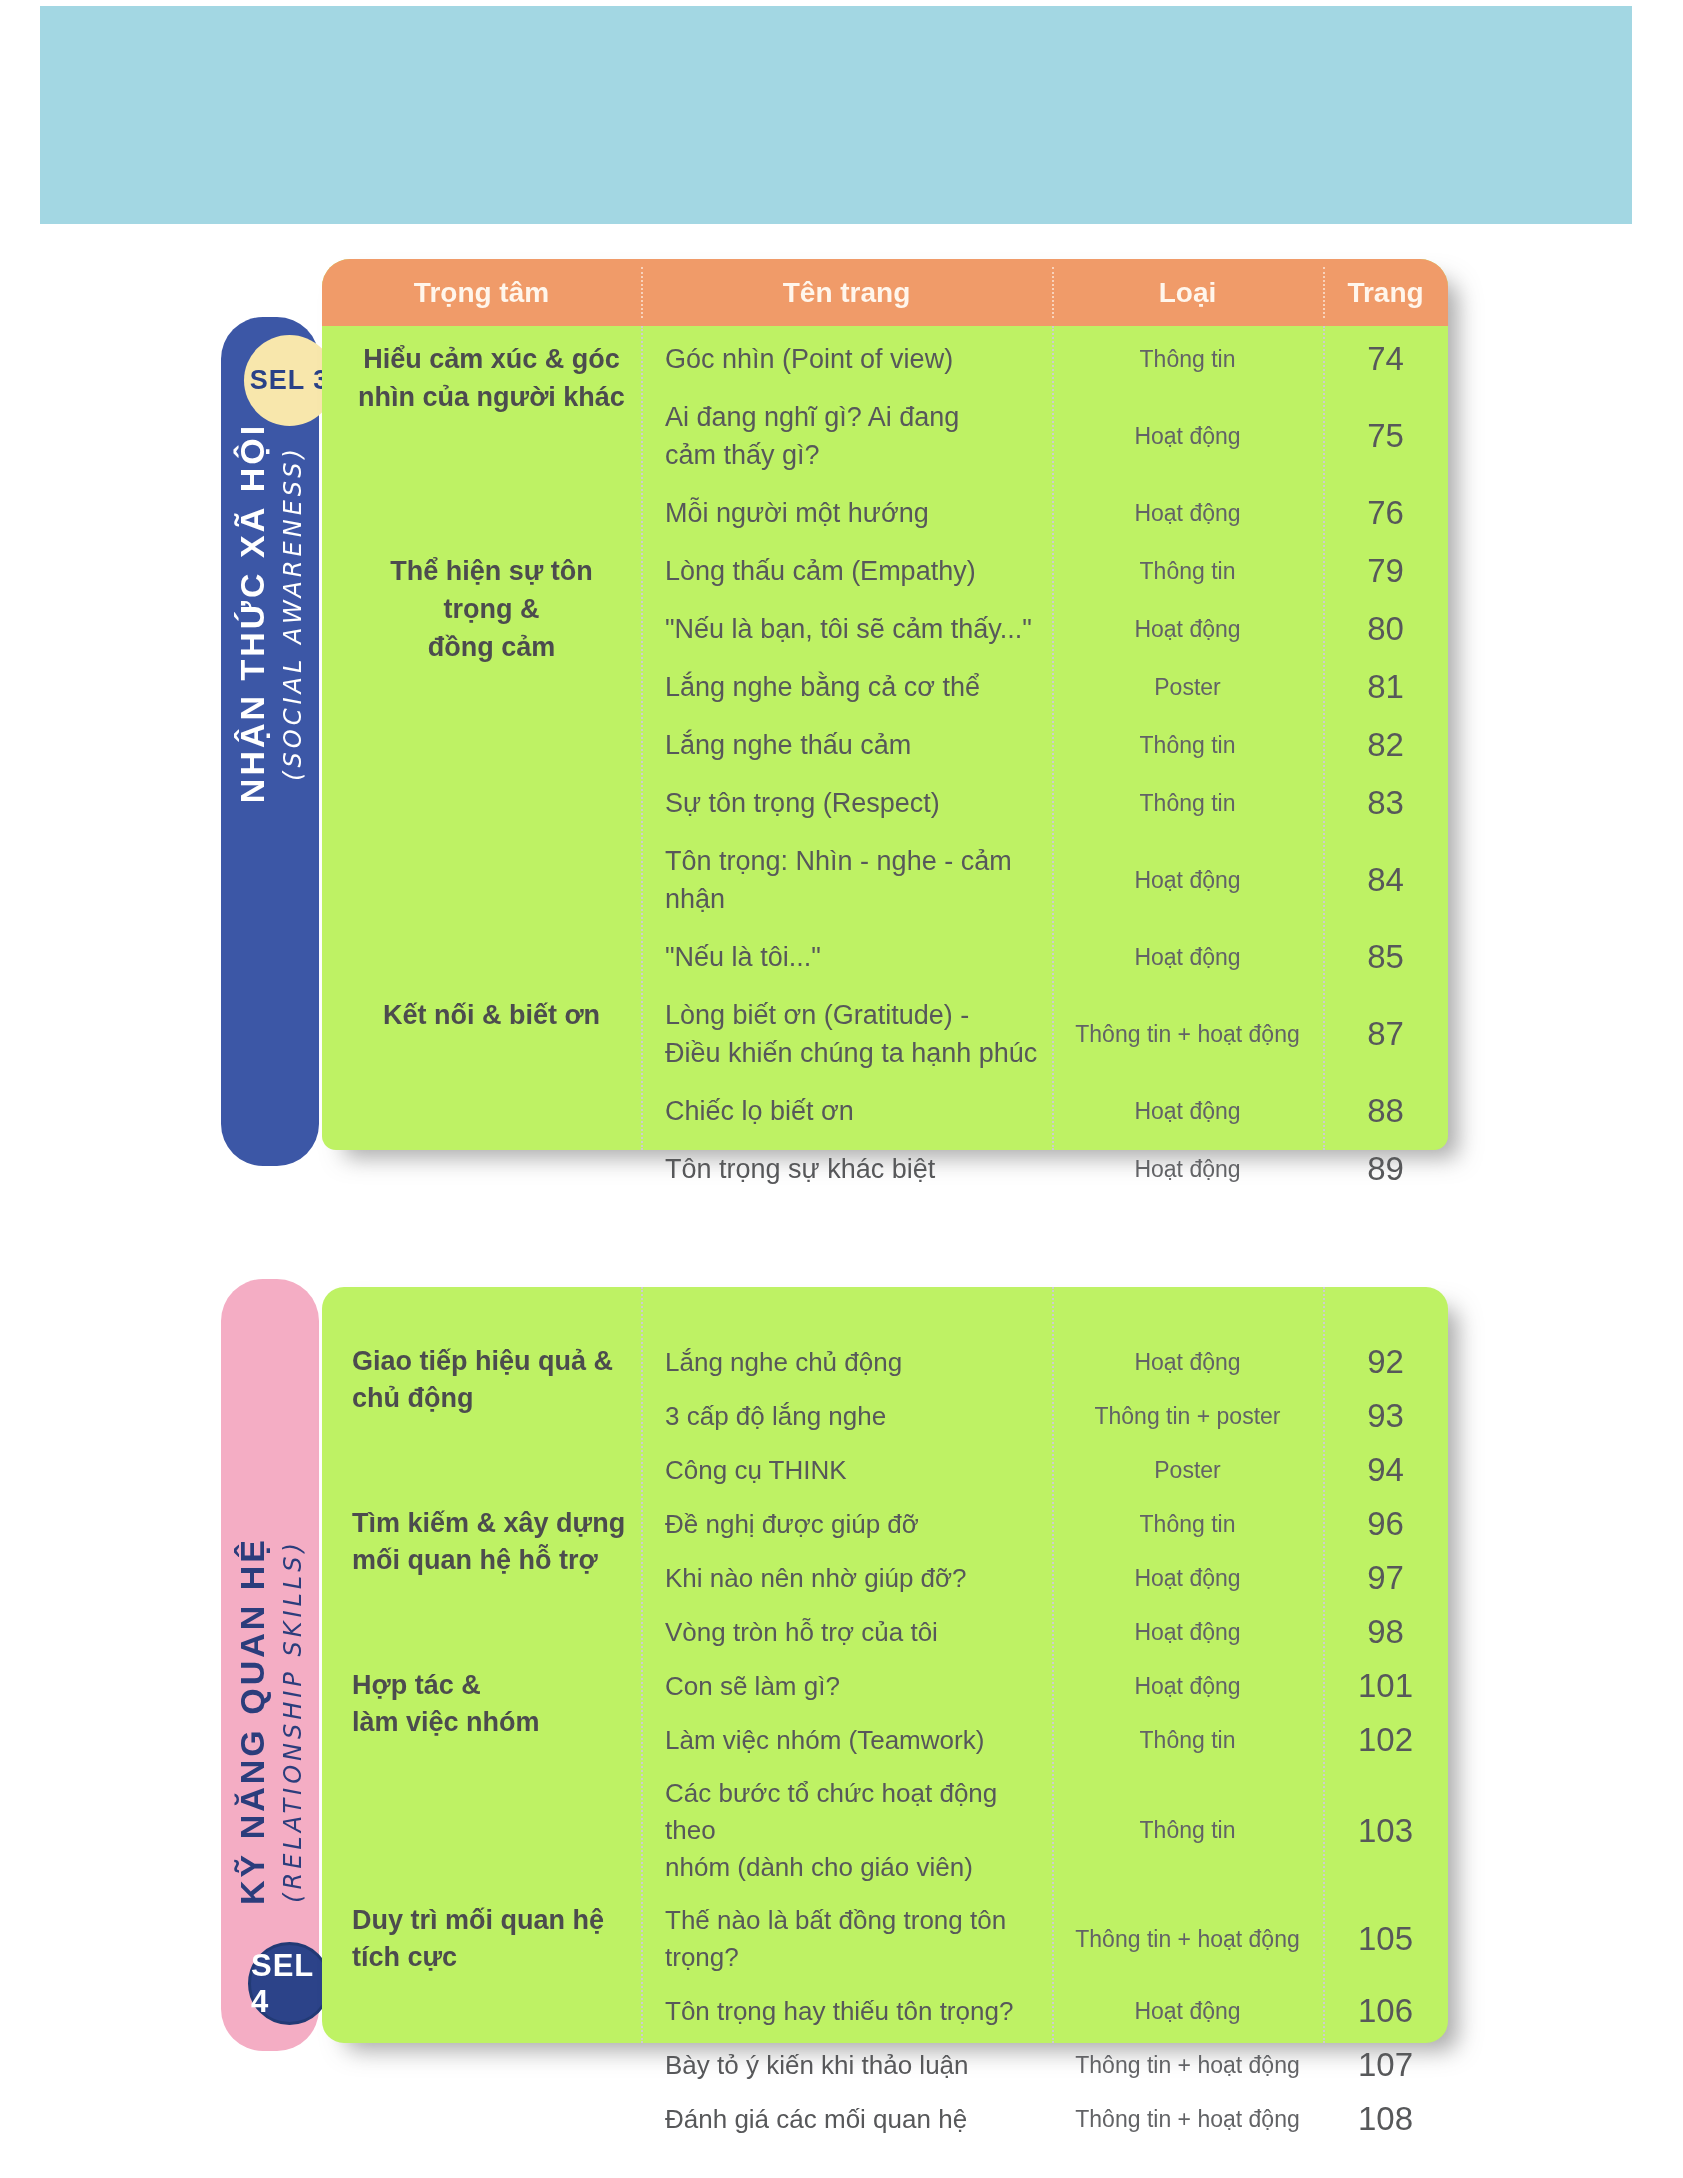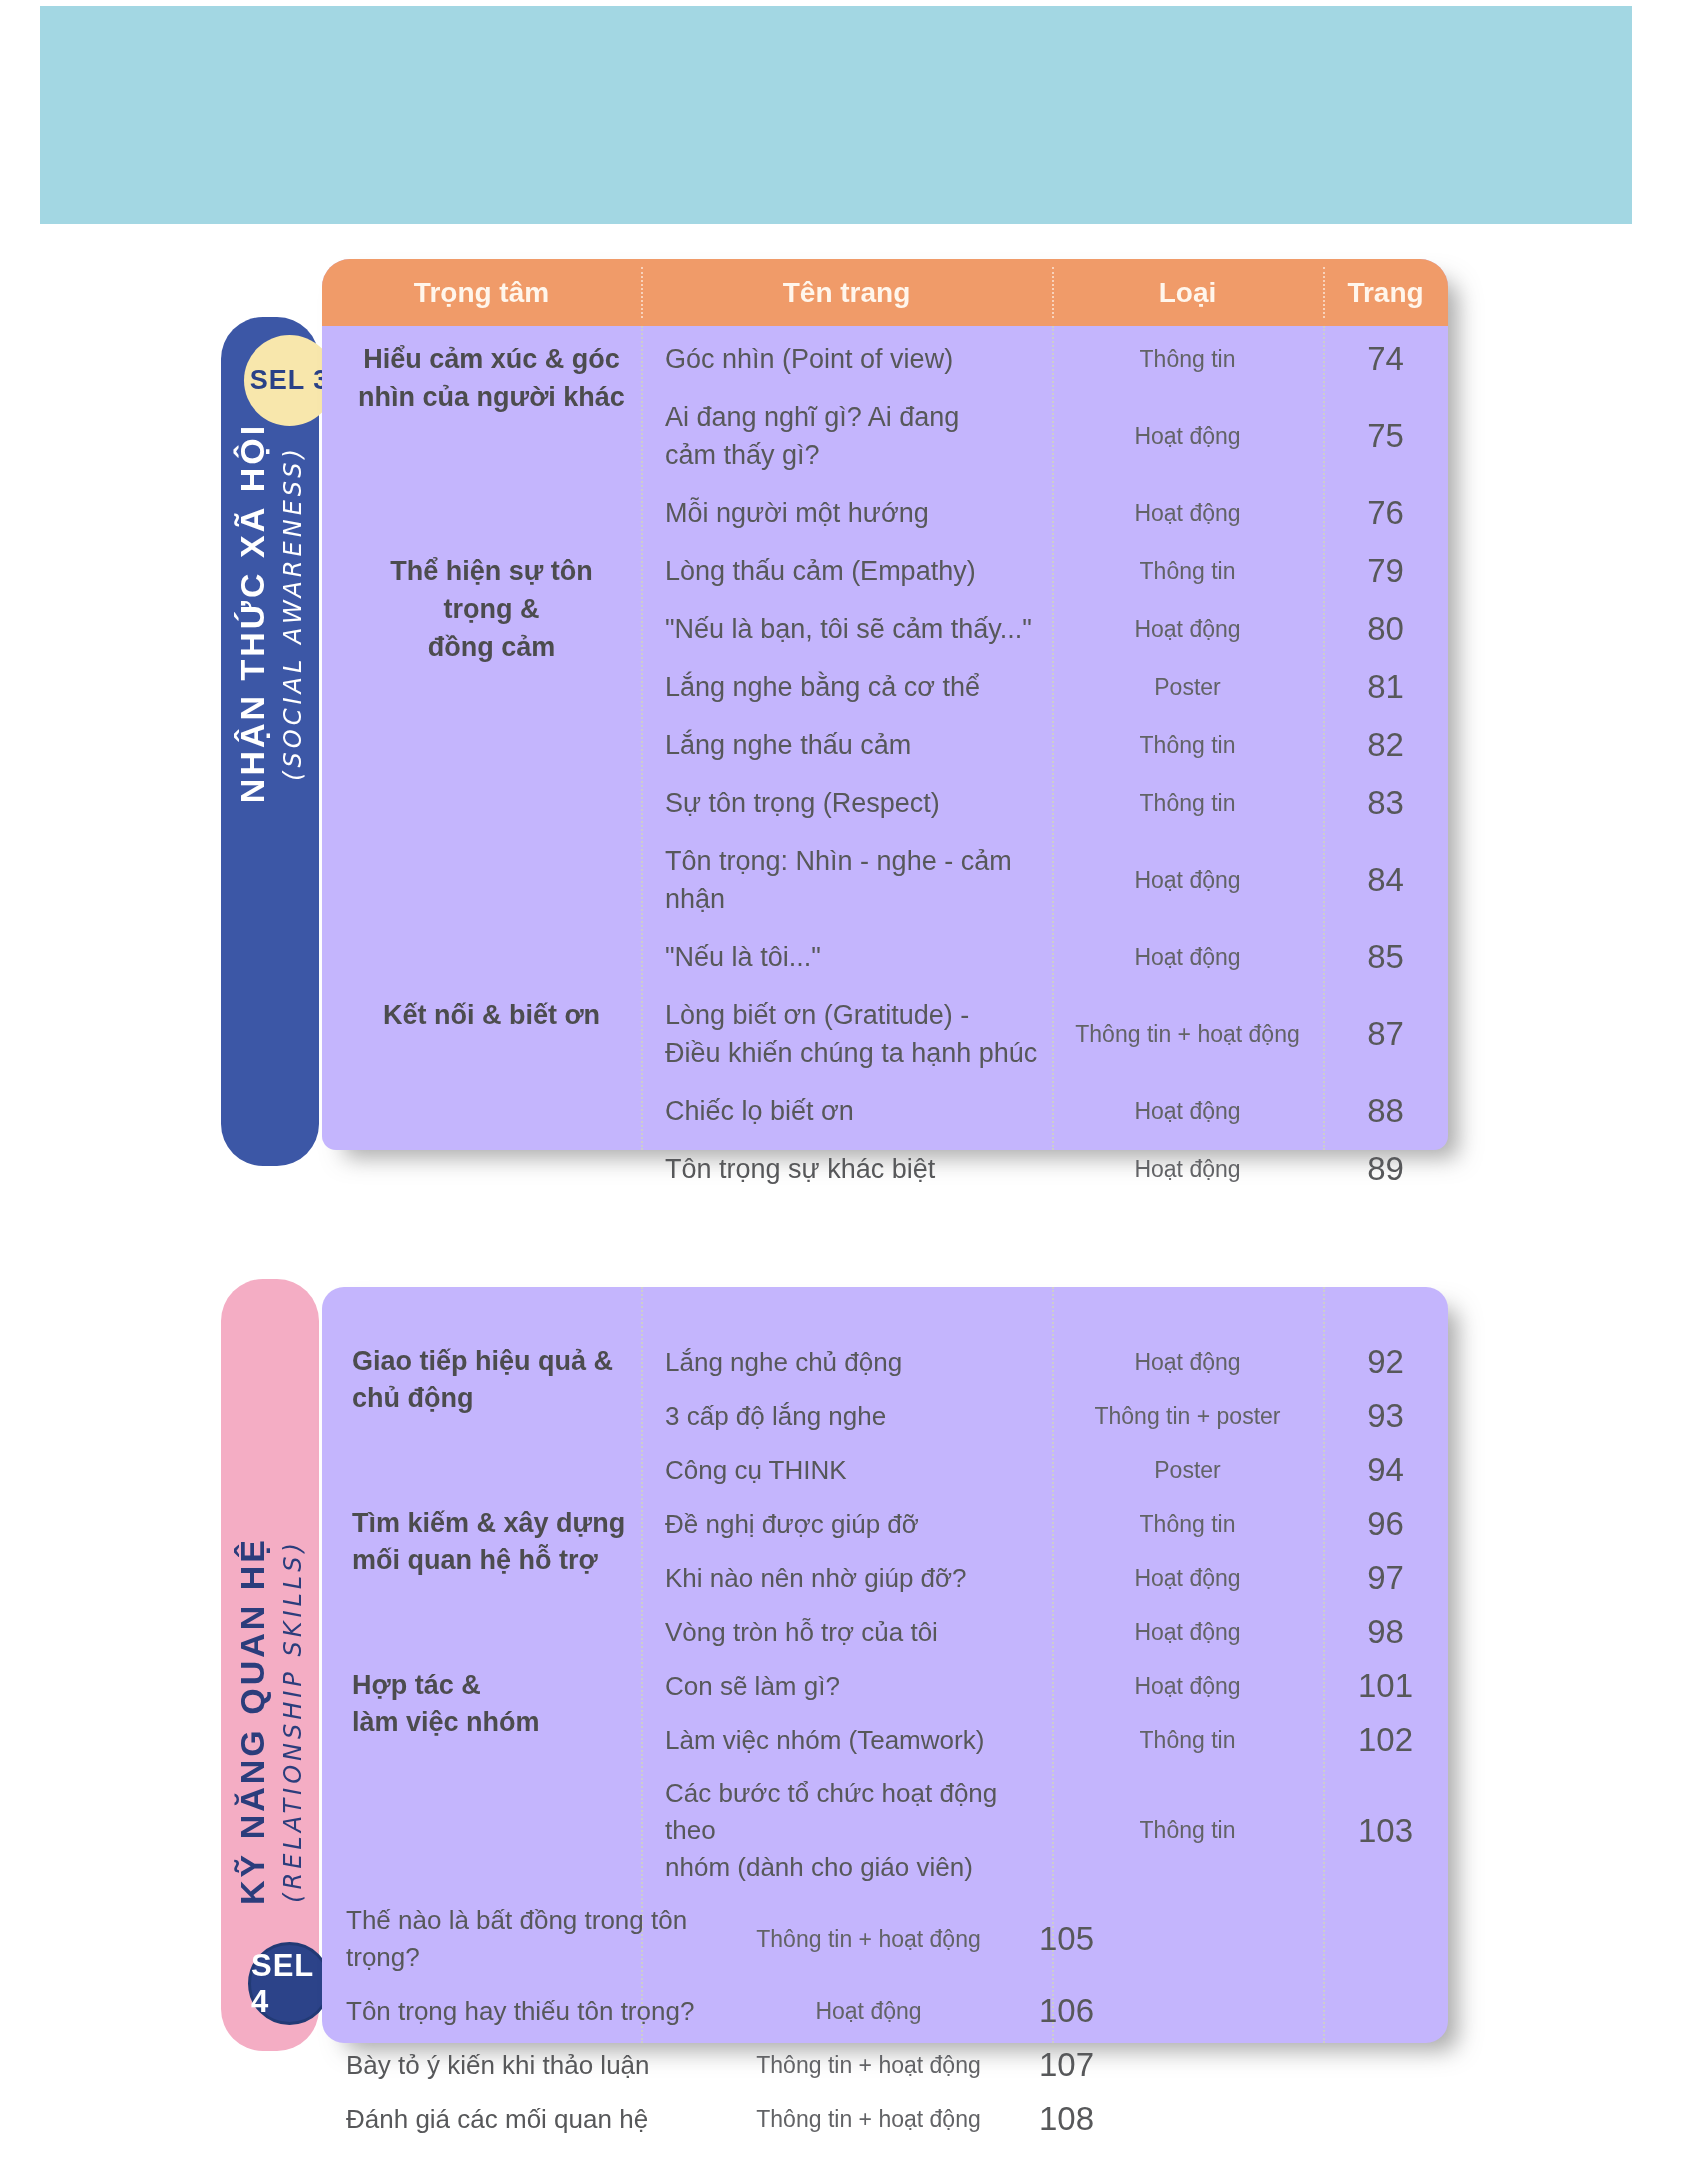--- a/index.html
+++ b/index.html
@@ -22,21 +22,21 @@
   .vbar.blue .main,.vbar.blue .sub{color:#ffffff;}
   .vbar.pink .main,.vbar.pink .sub{color:#2b3d7c;}
 
   
   .badge{position:absolute;border-radius:50%;display:flex;align-items:center;justify-content:center;
          font-weight:bold;letter-spacing:1px;margin-left:19px;}
   .badge.sel3{left:225px;top:335px;width:91px;height:91px;background:#f8e7ac;color:#2a4187;font-size:27px;}
   .badge.sel4{left:229px;top:1942px;width:83px;height:83px;background:#2c4389;color:#ffffff;font-size:31px;border:3px solid #223a75;box-sizing:border-box;}
 
   
-  .card{position:absolute;left:322px;width:1126px;background:#c4b5fd;
+  .card{position:absolute;left:322px;width:1126px;background:#bef264;
         box-shadow:16px 14px 22px -6px rgba(90,90,90,0.5);}
   .card.t1{top:259px;height:891px;border-radius:28px 28px 14px 14px;}
   .card.t2{top:1287px;height:756px;border-radius:22px;}
 
   .thead{height:67px;background:#f09b69;border-radius:28px 28px 0 0;display:flex;align-items:center;}
   .thead .hcell{color:#fff6ec;font-weight:bold;font-size:28px;text-align:center;}
   .hc1{width:319px;}.hc2{width:411px;}.hc3{width:271px;}.hc4{width:125px;}
 
   
   .vline{position:absolute;width:0;border-left:2px dotted #cdcdcd;}
@@ -257,20 +257,22 @@
             </div>
             <div class="row">
               <div class="cell title">Các bước tổ chức hoạt động theo
 nhóm (dành cho giáo viên)</div>
               <div class="cell type">Thông tin</div>
               <div class="cell page">103</div>
             </div>
           </div>
         </div>
         <div class="group">
+          <div class="focus">Duy trì mối quan hệ
+tích cực</div>
           <div class="rows">
             <div class="row">
               <div class="cell title">Thế nào là bất đồng trong tôn trọng?</div>
               <div class="cell type">Thông tin + hoạt động</div>
               <div class="cell page">105</div>
             </div>
             <div class="row">
               <div class="cell title">Tôn trọng hay thiếu tôn trọng?</div>
               <div class="cell type">Hoạt động</div>
               <div class="cell page">106</div>

